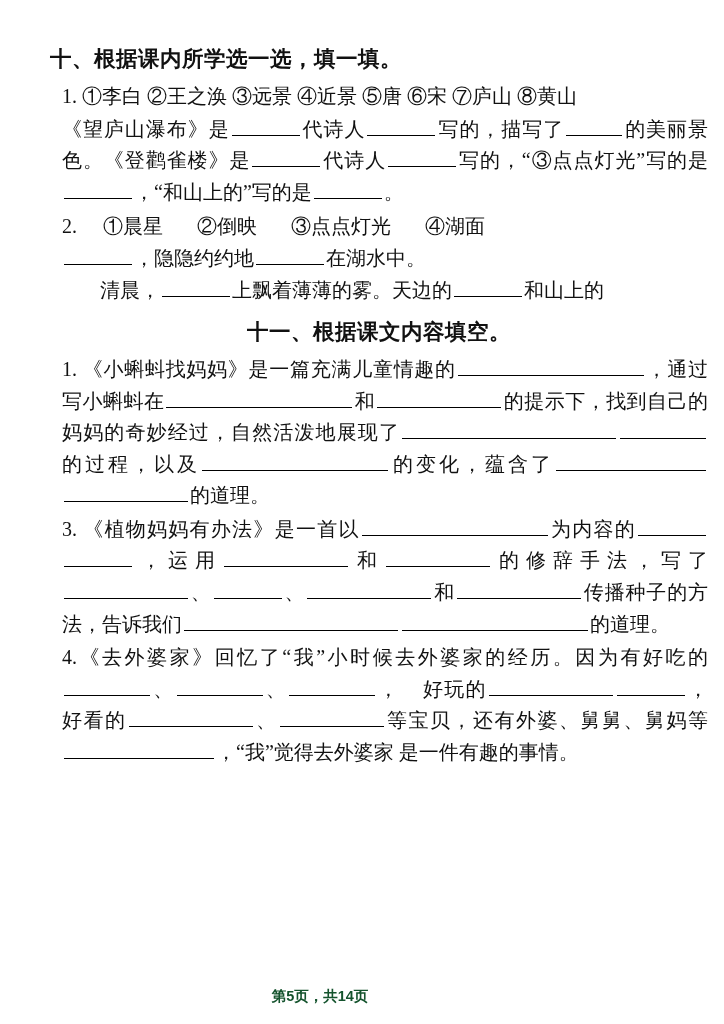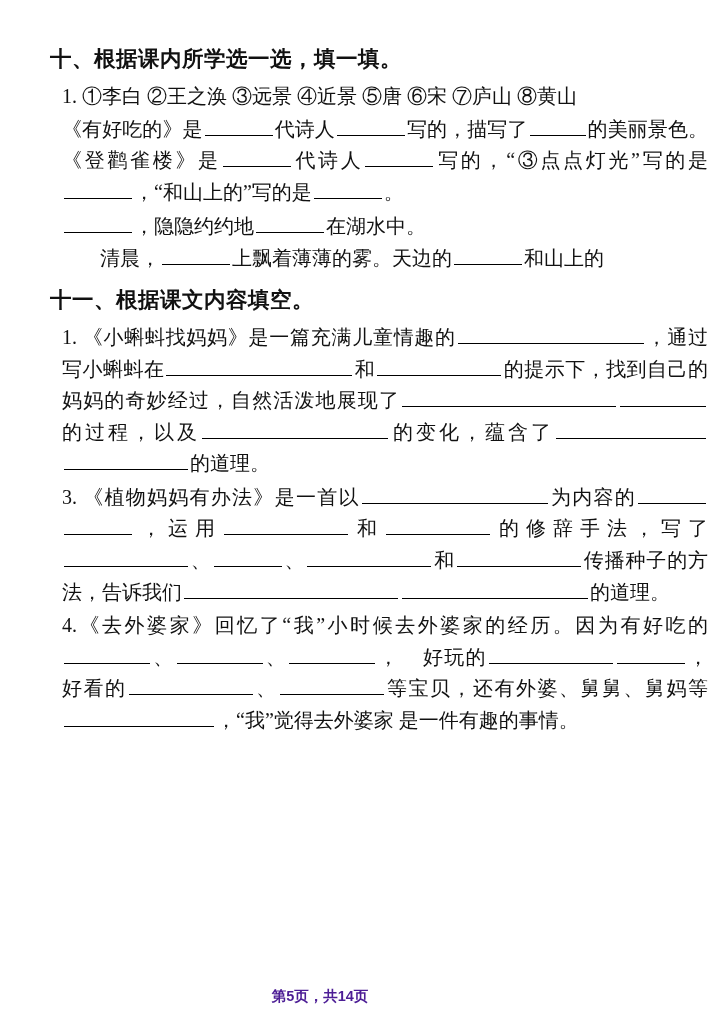--- a/index.html
+++ b/index.html
@@ -25,20 +25,21 @@
   }
   .section-title {
     font-size: 21.5px;
     font-weight: bold;
     letter-spacing: 0.5px;
     margin: 0 0 6px 0;
     line-height: 1.45;
   }
   .section-title.second {
     margin-top: 10px;
+    text-align: center;
   }
   .para {
     font-size: 20px;
     line-height: 1.58;
     margin: 0 0 1px 12px;
     text-align: justify;
   }
   .blank {
     display: inline-block;
     border-bottom: 1px solid #000;
@@ -68,41 +69,44 @@
   }
   .footer {
     position: absolute;
     left: 0;
     bottom: 18px;
     width: 632px;
     text-align: center;
     font-size: 14.5px;
     font-weight: bold;
     font-family: "Liberation Sans", sans-serif;
-    color: #4c1d95;
+    color: #14532d;
   }
 </style>
 </head>
 <body>
 
 <div class="page">
 
   <div class="section-title">十、根据课内所学选一选，填一填。</div>
 
   <div class="q-block">
     <div class="para">
       <span>1.</span>
       <span>①李白 ②王之涣 ③远景 ④近景 ⑤唐 ⑥宋 ⑦庐山 ⑧黄山</span>
     </div>
     <div class="para">
-      <span>《有好吃的》是</span><span class="blank b-s"></span><span>代诗人</span><span class="blank b-s"></span><span>写的，描写了</span><span class="blank b-xs"></span><span>的美丽景色。《登鹳雀楼》是</span><span class="blank b-s"></span><span>代诗人</span><span class="blank b-s"></span><span>写的，“③点点灯光”写的是</span><span class="blank b-s"></span><span>，“和山上的”写的是</span><span class="blank b-s"></span><span>。</span>
+      <span>《望庐山瀑布》是</span><span class="blank b-s"></span><span>代诗人</span><span class="blank b-s"></span><span>写的，描写了</span><span class="blank b-xs"></span><span>的美丽景色。《登鹳雀楼》是</span><span class="blank b-s"></span><span>代诗人</span><span class="blank b-s"></span><span>写的，“③点点灯光”写的是</span><span class="blank b-s"></span><span>，“和山上的”写的是</span><span class="blank b-s"></span><span>。</span>
     </div>
   </div>
 
   <div class="q-block">
+    <div class="para choices">
+      <span>2.</span><span class="gap"></span><span>①晨星</span><span class="gap-wide"></span><span>②倒映</span><span class="gap-wide"></span><span>③点点灯光</span><span class="gap-wide"></span><span>④湖面</span>
+    </div>
     <div class="para">
       <span class="blank b-s"></span><span>，隐隐约约地</span><span class="blank b-s"></span><span>在湖水中。</span>
     </div>
     <div class="para sub-line">
       <span>清晨，</span><span class="blank b-s"></span><span>上飘着薄薄的雾。天边的</span><span class="blank b-s"></span><span>和山上的</span>
     </div>
   </div>
 
   <div class="section-title second">十一、根据课文内容填空。</div>
 

